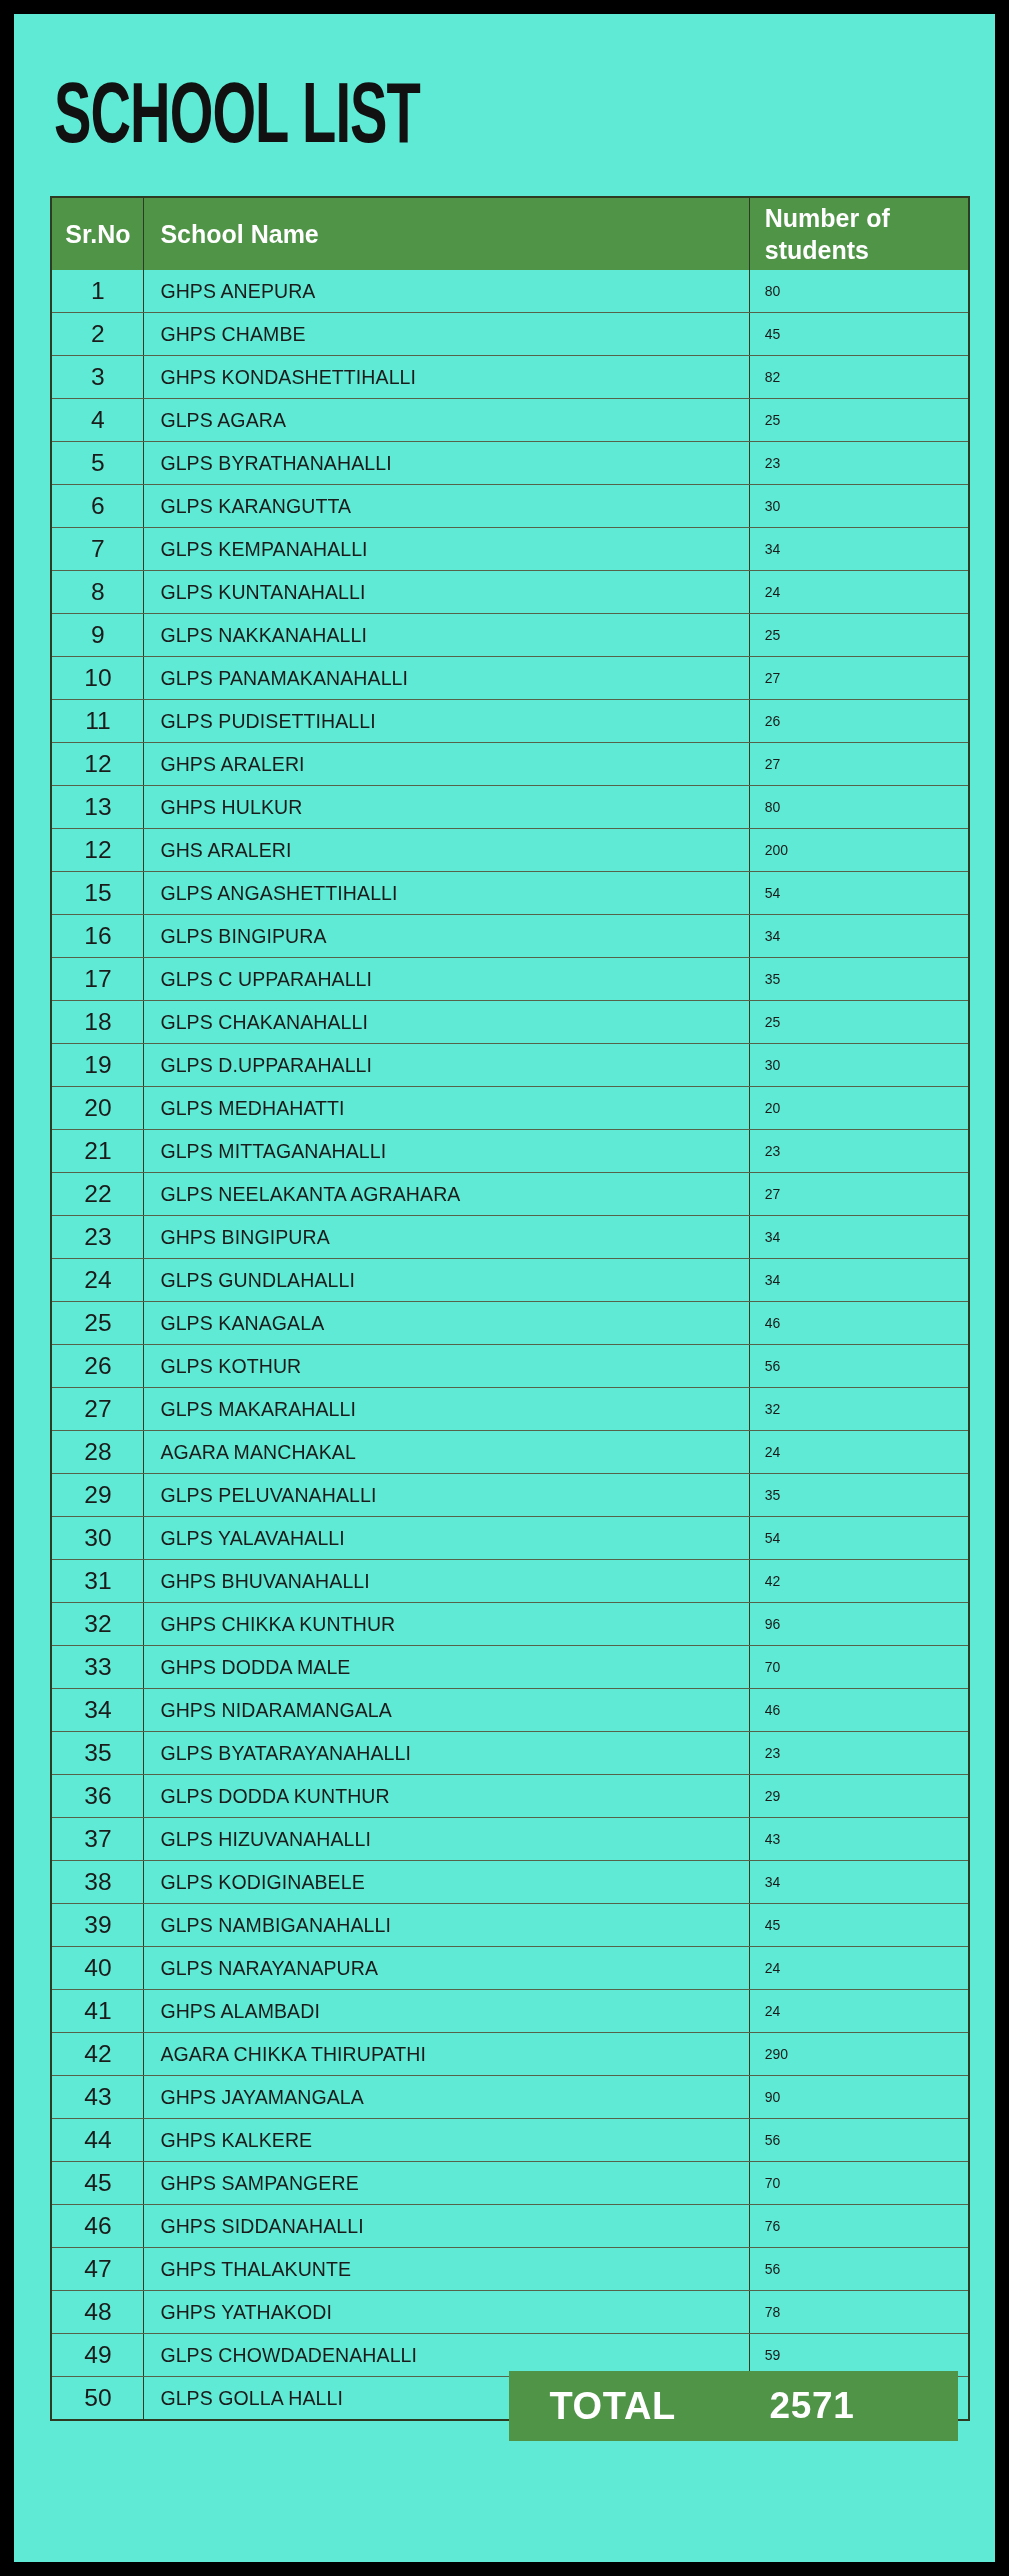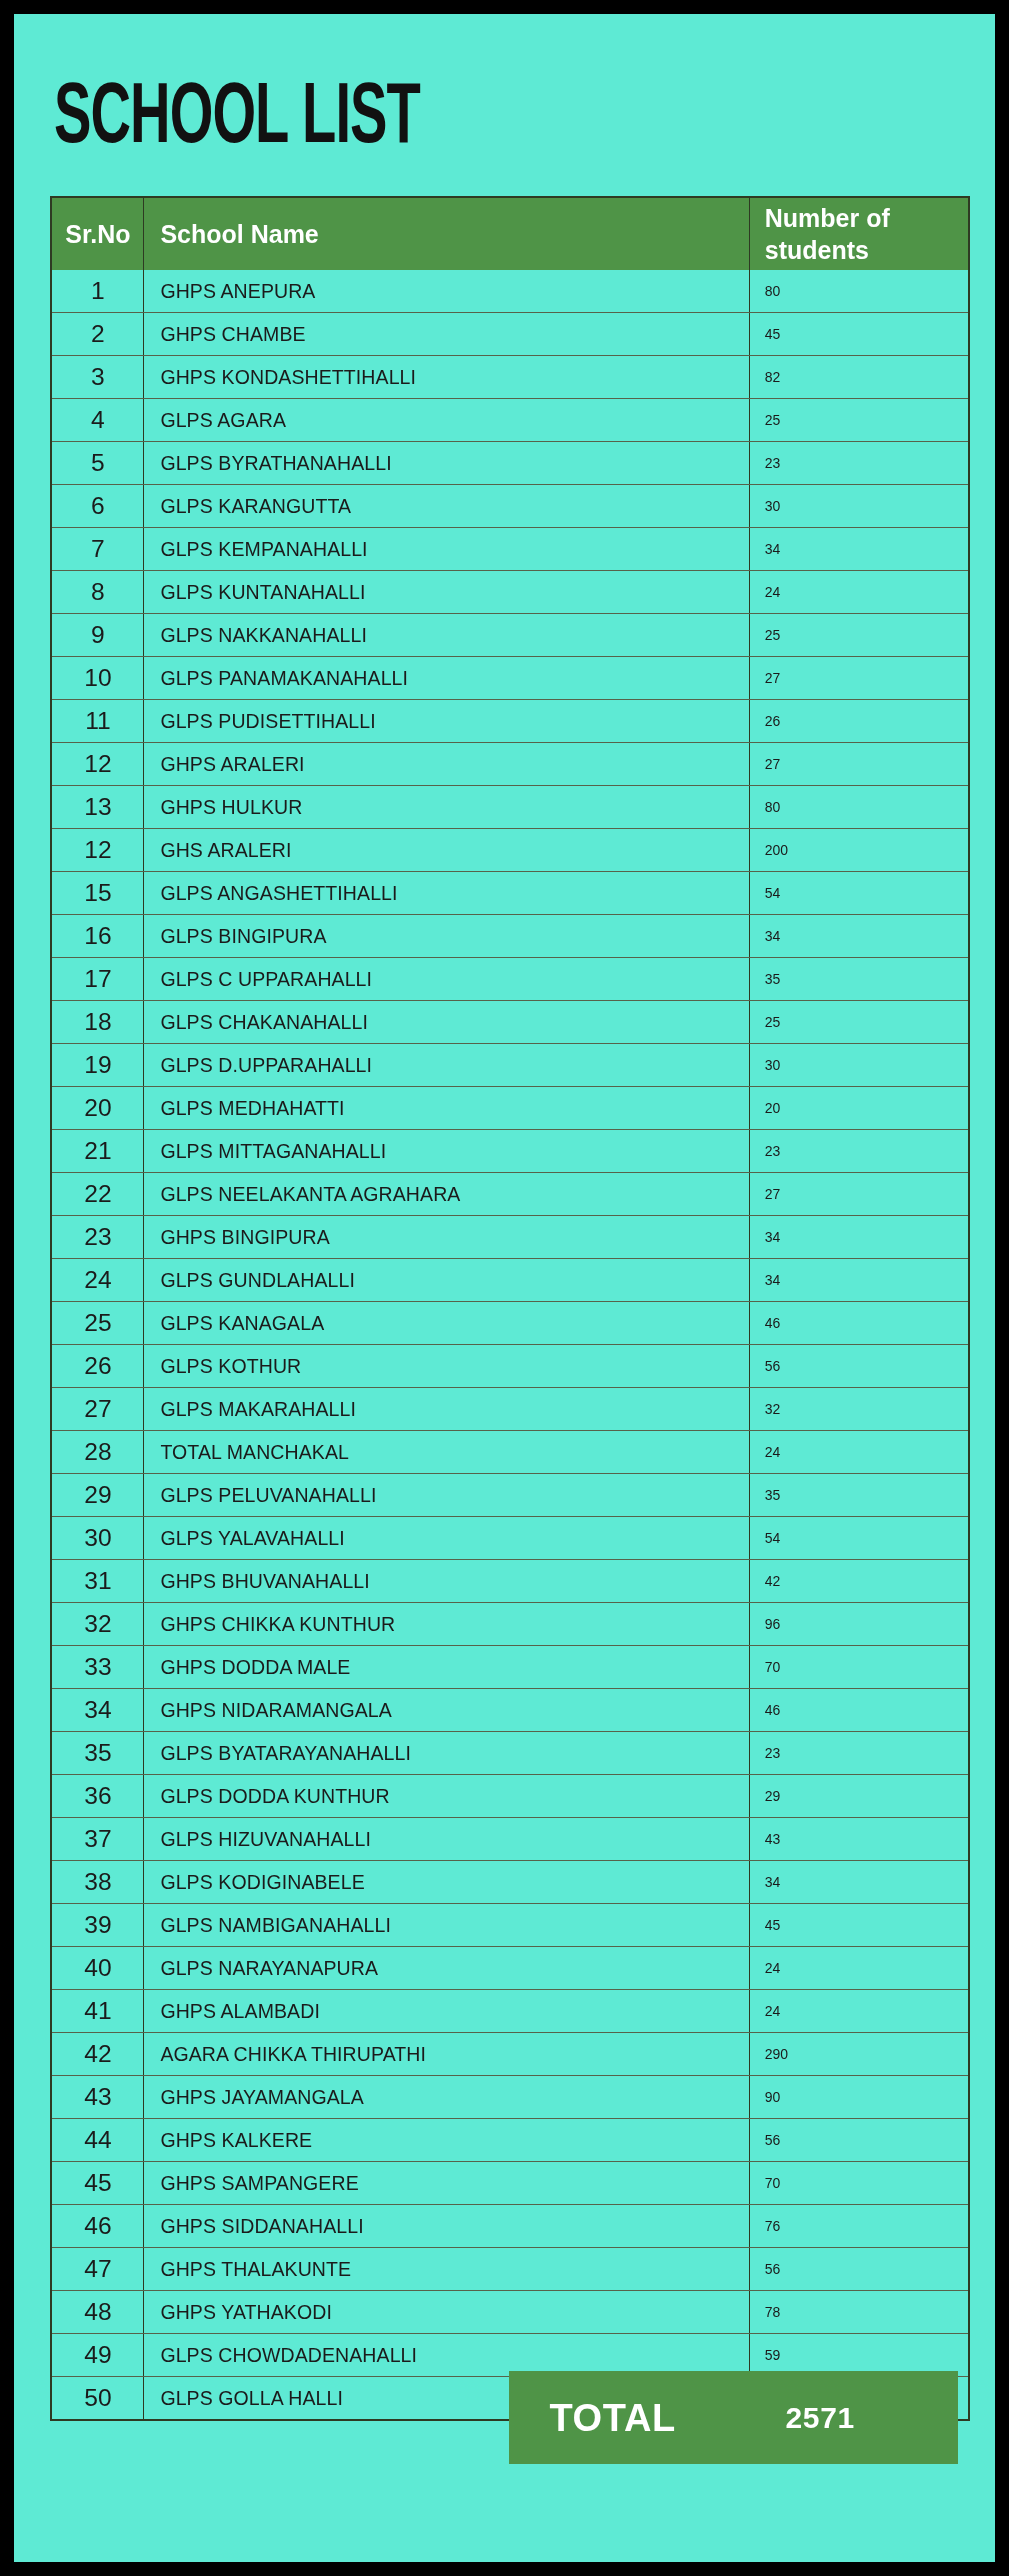--- a/index.html
+++ b/index.html
@@ -48,25 +48,25 @@
   }
   .tbody .row:first-child{border-top:none;}
   .tbody .cell{
     display:flex;align-items:center;height:100%;
   }
   .cell-srno{font-size:24.6px;letter-spacing:0px;}
   .cell-school{font-size:19.5px;letter-spacing:0.1px;}
   .cell-count{font-size:14px;}
   
   .total-bar{
-    position:absolute;left:495px;top:2357px;width:449px;height:93px;
+    position:absolute;left:495px;top:2357px;width:449px;height:70px;
     background:#4f9447;color:#fff;font-weight:700;
   }
   .total-bar .label{position:absolute;left:40px;top:50%;transform:translateY(-50%);font-size:38px;letter-spacing:0.7px;}
-  .total-bar .value{position:absolute;left:276px;top:50%;transform:translateY(-50%);font-size:30px;letter-spacing:0.7px;}
+  .total-bar .value{position:absolute;left:260px;top:50%;transform:translateY(-50%);font-size:37px;letter-spacing:0.7px;}
 </style>
 </head>
 <body>
 
 <div class="page">
   <div class="canvas">
 
     <div class="title">SCHOOL LIST</div>
 
     <div class="schooltable">
@@ -206,21 +206,21 @@
             <div class="cell c2 cell-school">GLPS KOTHUR</div>
             <div class="cell c3 cell-count">56</div>
           </div>
           <div class="row">
             <div class="cell c1 cell-srno">27</div>
             <div class="cell c2 cell-school">GLPS MAKARAHALLI</div>
             <div class="cell c3 cell-count">32</div>
           </div>
           <div class="row">
             <div class="cell c1 cell-srno">28</div>
-            <div class="cell c2 cell-school">TOTAL MANCHAKAL</div>
+            <div class="cell c2 cell-school">AGARA MANCHAKAL</div>
             <div class="cell c3 cell-count">24</div>
           </div>
           <div class="row">
             <div class="cell c1 cell-srno">29</div>
             <div class="cell c2 cell-school">GLPS PELUVANAHALLI</div>
             <div class="cell c3 cell-count">35</div>
           </div>
           <div class="row">
             <div class="cell c1 cell-srno">30</div>
             <div class="cell c2 cell-school">GLPS YALAVAHALLI</div>

